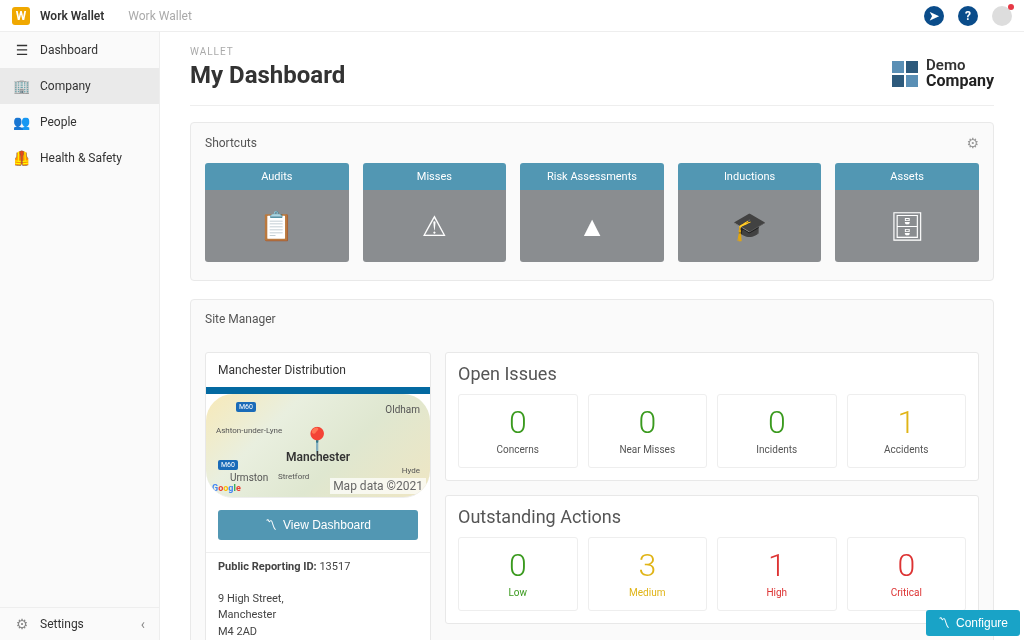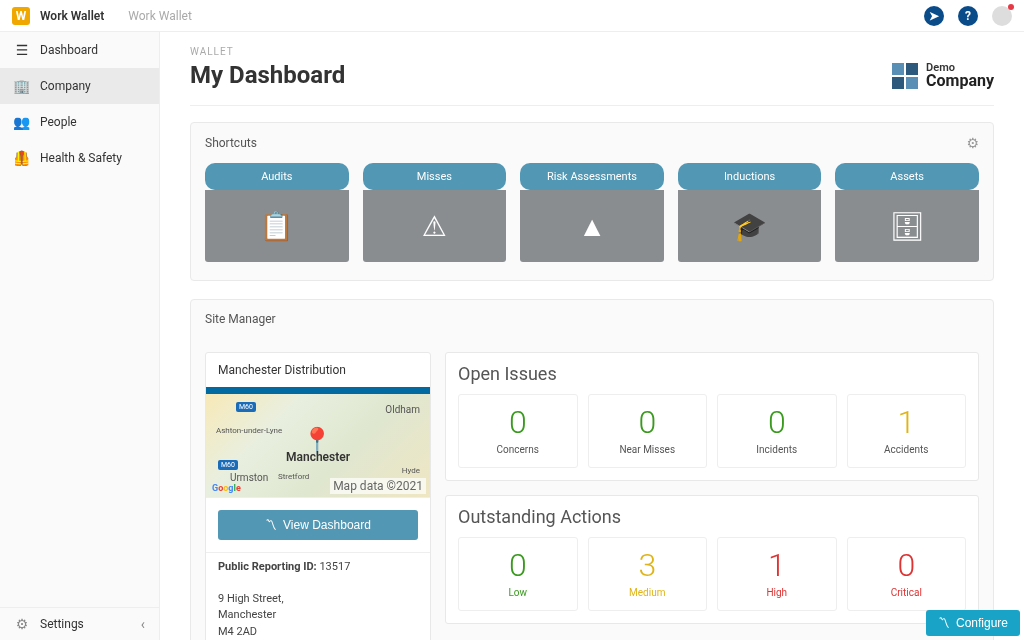--- a/index.html
+++ b/index.html
@@ -26,36 +26,36 @@
 .main { flex: 1; overflow-y: auto; padding: 14px 30px 80px 30px; background: #fff; }
 .page-header { display: flex; align-items: flex-end; justify-content: space-between; border-bottom: 1px solid #eee; padding-bottom: 16px; margin-bottom: 16px; }
 .page-prehead { font-size: 10px; letter-spacing: 1px; color: #aaa; margin-bottom: 4px; }
 .page-title { font-size: 24px; font-weight: 700; color: #333; }
 .brand-logo { display: flex; align-items: center; gap: 8px; }
 .brand-tiles { width: 26px; height: 26px; display: grid; grid-template-columns: 1fr 1fr; grid-template-rows: 1fr 1fr; gap: 2px; }
 .brand-tiles div { background: #5a8fb5; }
 .brand-tiles div:nth-child(2) { background: #2d5a7c; }
 .brand-tiles div:nth-child(3) { background: #2d5a7c; }
 .brand-text { display: flex; flex-direction: column; line-height: 1; }
-.brand-text .l1 { font-size: 11px; color: #333; font-weight: 600; }
+.brand-text .l1 { font-size: 15px; color: #333; font-weight: 600; }
 .brand-text .l2 { font-size: 16px; color: #222; font-weight: 700; }
 
 .panel { border: 1px solid #e9e9e9; border-radius: 4px; background: #fafafa; margin-bottom: 18px; }
 .panel-head { padding: 12px 14px; font-size: 12px; color: #555; display: flex; align-items: center; }
 .panel-head .gear { margin-left: auto; color: #999; font-size: 14px; }
 .shortcuts { display: flex; gap: 14px; padding: 0 14px 18px 14px; }
 .shortcut { flex: 1; border-radius: 3px; overflow: hidden; display: flex; flex-direction: column; }
-.shortcut-title { background: #5297b3; color: #fff; text-align: center; font-size: 11px; padding: 7px 0; border-radius: 10px; }
+.shortcut-title { background: #5297b3; color: #fff; text-align: center; font-size: 11px; padding: 7px 0; }
 .shortcut-body { background: #8a8d90; height: 72px; display: flex; align-items: center; justify-content: center; color: #fff; font-size: 28px; }
 
 .sm-body { padding: 14px; display: flex; gap: 14px; align-items: flex-start; }
 .sm-left { width: 226px; }
 .site-card { background: #fff; border: 1px solid #e8e8e8; border-radius: 3px; }
 .site-card-head { padding: 10px 12px; font-size: 12px; border-bottom: 7px solid #0369a1; }
-.map { height: 104px; background: linear-gradient(135deg,#f7e9b8 0%,#e9efdf 30%,#dfe7d0 60%,#efe6c3 100%); position: relative; border-bottom: 1px solid #eee; overflow: hidden; }
+.map { height: 104px; background: linear-gradient(135deg,#f7e9b8 0%,#e9efdf 30%,#dfe7d0 60%,#efe6c3 100%); position: relative; border-bottom: 1px solid #eee; overflow: hidden; border-radius: 27px; }
 .map-pin { position: absolute; top: 32px; left: 50%; transform: translateX(-50%); color: #d33; font-size: 26px; }
 .map-label { position: absolute; top: 56px; left: 50%; transform: translateX(-50%); font-size: 12px; font-weight: 600; color: #333; }
 .map-g { position: absolute; bottom: 4px; left: 6px; font-size: 9px; font-weight: 700; }
 .map-g .g1{color:#4285F4}.map-g .g2{color:#EA4335}.map-g .g3{color:#FBBC05}.map-g .g4{color:#4285F4}.map-g .g5{color:#34A853}.map-g .g6{color:#EA4335}
 .map-attr { position: absolute; bottom: 3px; right: 4px; font-size: 12px; color: #666; background: rgba(255,255,255,0.7); padding: 1px 3px; }
 .badge-m60 { position: absolute; background:#1a6bb8; color:#fff; font-size:7px; padding:1px 3px; border-radius:2px; }
 .view-dash-btn { margin: 12px; background: #5297b3; color: #fff; border: none; width: calc(100% - 24px); padding: 8px 0; border-radius: 3px; font-size: 12px; display: flex; align-items: center; justify-content: center; gap: 6px; cursor: pointer; }
 .site-meta { padding: 6px 12px 14px 12px; font-size: 11px; line-height: 1.5; color: #444; border-top: 1px solid #eee; }
 .site-meta .rep-lbl { font-weight: 700; }
 .sm-right { flex: 1; display: flex; flex-direction: column; gap: 14px; }

